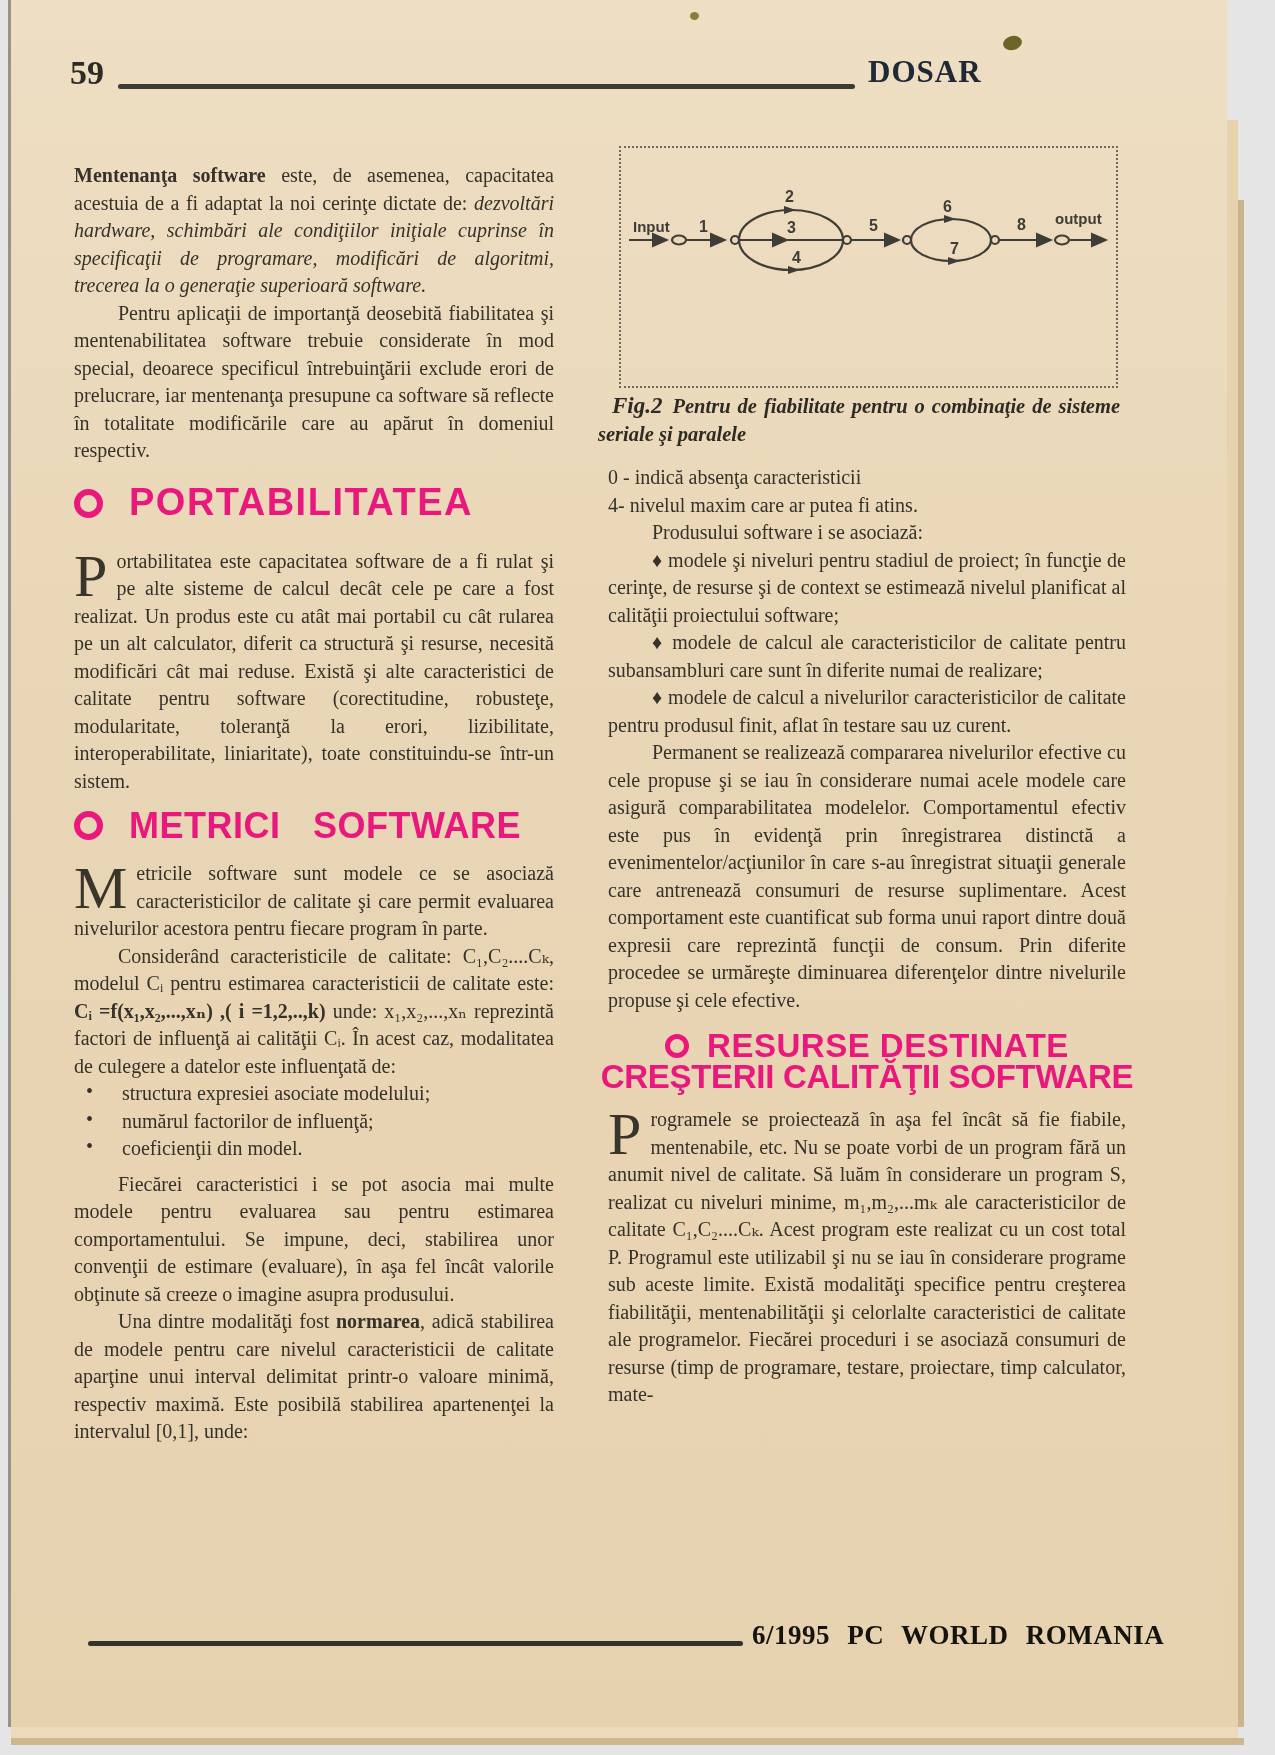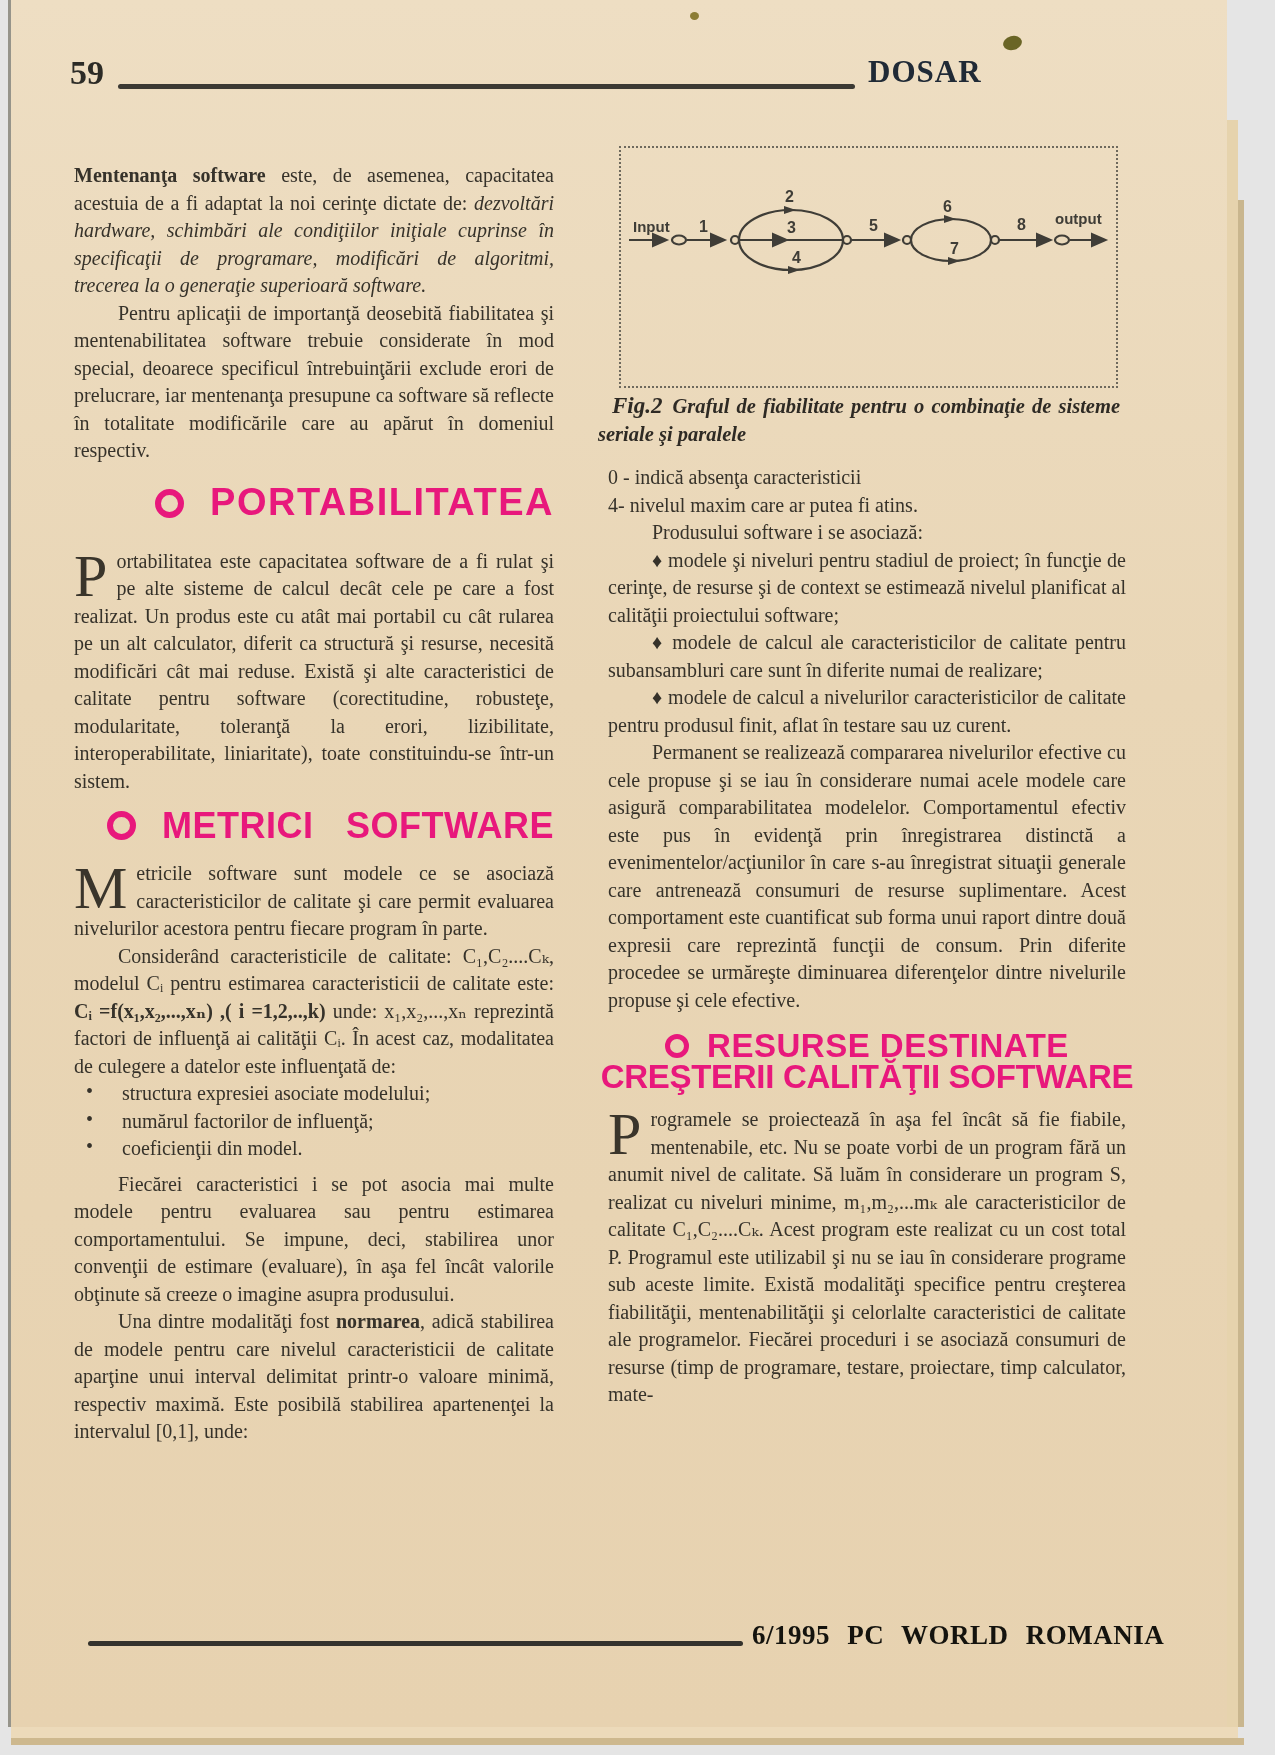--- a/index.html
+++ b/index.html
@@ -32,21 +32,21 @@
   .col-right{left:600px;top:464px;width:518px;}
   .col p{margin:0;}
   .ind{text-indent:44px;}
   .b{font-weight:bold;}
   .i{font-style:italic;}
   .mt8{margin-top:8px!important;}
   .first{margin-top:14px!important;}
 
   .dropcap{float:left;font-size:60px;line-height:47px;padding:5px 9px 0 0;color:#3a352b;}
 
-  .heading{display:flex;align-items:center;justify-content:flex-end;
+  .heading{display:flex;align-items:center;justify-content:flex-start;
            font-family:"Liberation Sans","DejaVu Sans",sans-serif;font-weight:bold;color:#e8187c;}
   .ring{width:17px;height:17px;border:6px solid #e8187c;border-radius:50%;margin-right:26px;flex:none;}
   .h-port{margin:24px 0 30px;}
   .h-port .htext{font-size:38px;letter-spacing:1.5px;}
   .h-metrici{margin:16px 0 20px;}
   .h-metrici .htext{font-size:36px;word-spacing:22px;letter-spacing:0.5px;}
   .h-res{flex-direction:column;margin:18px 0 16px;}
   .h-res .hrow{display:flex;align-items:center;justify-content:center;}
   .ring-sm{width:14px;height:14px;border:5px solid #e8187c;margin-right:18px;}
   .res1{font-size:33px;letter-spacing:0.5px;}
@@ -115,21 +115,21 @@
         <text x="171" y="115" font-size="16">4</text>
         <text x="248" y="83" font-size="16">5</text>
         <text x="322" y="64" font-size="16">6</text>
         <text x="329" y="106" font-size="16">7</text>
         <text x="396" y="82" font-size="16">8</text>
       </g>
     </svg>
   </div>
 
   <div class="fig-caption">
-    <span class="figlab">Fig.2</span><span>Graful de fiabilitate pentru o combinaţie de sisteme seriale şi paralele</span>
+    <span class="figlab">Fig.2</span><span>Pentru de fiabilitate pentru o combinaţie de sisteme seriale şi paralele</span>
   </div>
 
   <div class="col col-left">
     <p class="para first"><span class="b">Mentenanţa software</span><span> este, de asemenea, capacitatea acestuia de a fi adaptat la noi cerinţe dictate de: </span><span class="i">dezvoltări hardware, schimbări ale condiţiilor iniţiale cuprinse în specificaţii de programare, modificări de algoritmi, trecerea la o generaţie superioară software.</span></p>
     <p class="para ind"><span>Pentru aplicaţii de importanţă deosebită fiabilitatea şi mentenabilitatea software trebuie considerate în mod special, deoarece specificul întrebuinţării exclude erori de prelucrare, iar mentenanţa presupune ca software să reflecte în totalitate modificările care au apărut în domeniul respectiv.</span></p>
     <div class="heading h-port">
       <span class="ring"></span>
       <span class="htext">PORTABILITATEA</span>
     </div>
     <p class="para"><span class="dropcap">P</span><span>ortabilitatea este capacitatea software de a fi rulat şi pe alte sisteme de calcul decât cele pe care a fost realizat. Un produs este cu atât mai portabil cu cât rularea pe un alt calculator, diferit ca structură şi resurse, necesită modificări cât mai reduse. Există şi alte caracteristici de calitate pentru software (corectitudine, robusteţe, modularitate, toleranţă la erori, lizibilitate, interoperabilitate, liniaritate), toate constituindu-se într-un sistem.</span></p>

